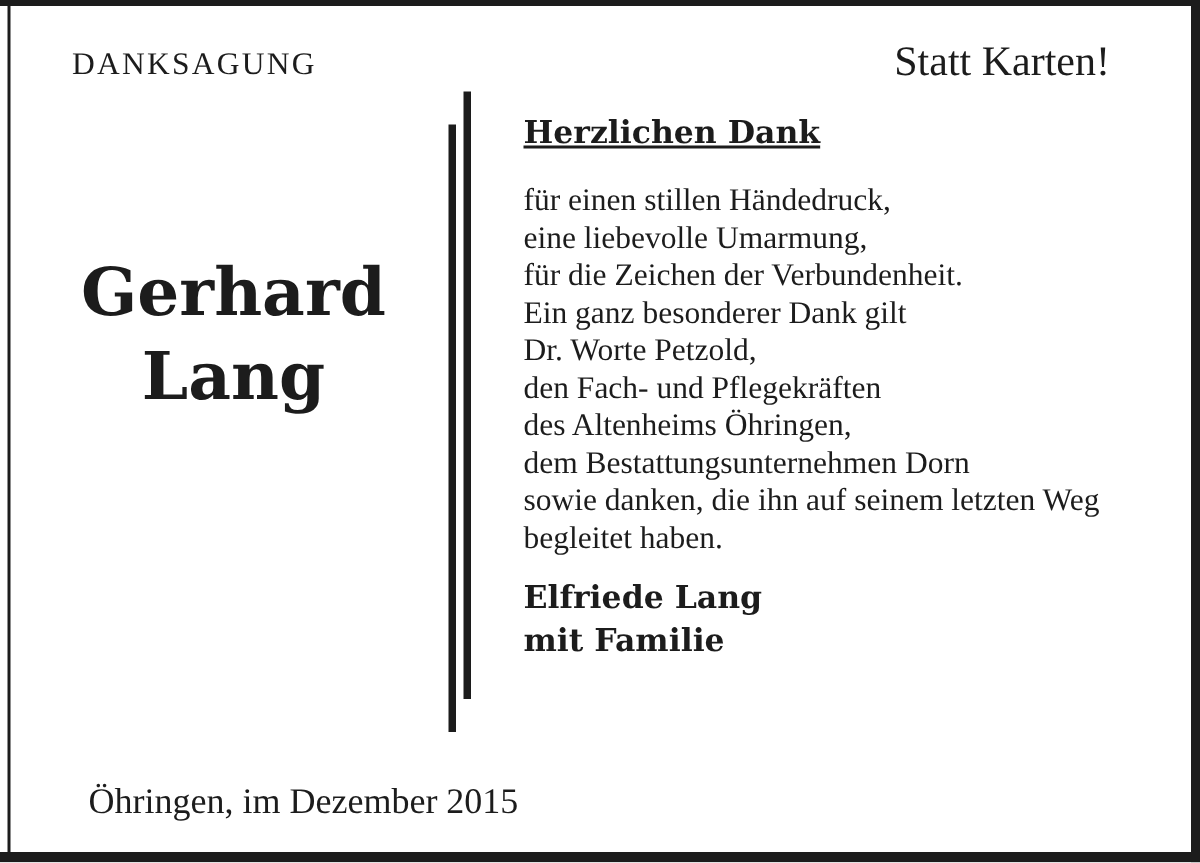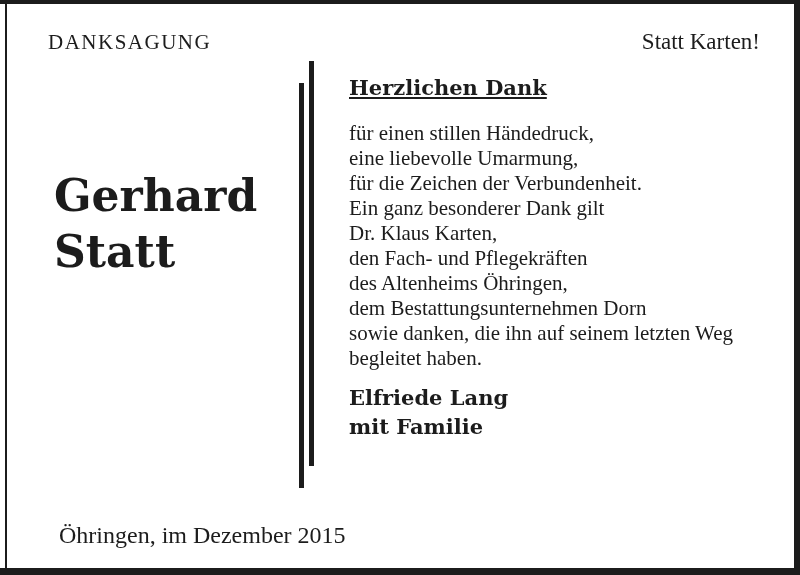--- a/index.html
+++ b/index.html
@@ -21,31 +21,32 @@
   .border-bottom { position: absolute; left: 0; top: 568px; width: 800px; height: 7px; background: var(--ink, #1c1c1c); }
   .border-right  { position: absolute; left: 794px; top: 0; width: 6px; height: 575px; background: var(--ink, #1c1c1c); }
   .border-left   { position: absolute; left: 5px; top: 4px; width: 2px; height: 564px; background: var(--ink, #1c1c1c); }
 
   
   .type-label {
     position: absolute; left: 48px; top: 30px;
     font-size: 21px; letter-spacing: 1.5px; line-height: 24px;
   }
   .corner-note {
-    position: absolute; right: 40px; top: 30px;
-    font-size: 23px; line-height: 24px;
+    position: absolute; right: 60px; top: 30px;
+    font-size: 28px; line-height: 24px;
   }
 
   
   .deceased-name {
     position: absolute; left: 54px; top: 168px;
     font-family: "DejaVu Serif", serif;
     font-weight: bold;
     font-size: 44px; line-height: 56px;
     letter-spacing: 0px;
+    text-align: center;
   }
 
   
   .rule-left  { position: absolute; left: 299px; top: 83px; width: 5px; height: 405px; background: var(--ink, #1c1c1c); }
   .rule-right { position: absolute; left: 309px; top: 61px; width: 5px; height: 405px; background: var(--ink, #1c1c1c); }
 
   
   .column {
     position: absolute; left: 349px; top: 75px; width: 440px;
   }
@@ -80,35 +81,35 @@
   <div class="border-left"></div>
   <div class="border-right"></div>
   <div class="border-bottom"></div>
 
   <div class="type-label">DANKSAGUNG</div>
 
   <div class="corner-note">Statt Karten!</div>
 
   <div class="deceased-name">
     <div class="name-line">Gerhard</div>
-    <div class="name-line">Statt</div>
+    <div class="name-line">Lang</div>
   </div>
 
   <div class="rule-left"></div>
   <div class="rule-right"></div>
 
   <div class="column">
     <div class="message-heading">Herzlichen Dank</div>
 
     <div class="message-body">
       <div class="body-line">für einen stillen Händedruck,</div>
       <div class="body-line">eine liebevolle Umarmung,</div>
       <div class="body-line">für die Zeichen der Verbundenheit.</div>
       <div class="body-line">Ein ganz besonderer Dank gilt</div>
-      <div class="body-line">Dr. Klaus Karten,</div>
+      <div class="body-line">Dr. Worte Petzold,</div>
       <div class="body-line">den Fach- und Pflegekräften</div>
       <div class="body-line">des Altenheims Öhringen,</div>
       <div class="body-line">dem Bestattungsunternehmen Dorn</div>
       <div class="body-line">sowie danken, die ihn auf seinem letzten Weg</div>
       <div class="body-line">begleitet haben.</div>
     </div>
 
     <div class="signature">
       <div>Elfriede Lang</div>
       <div>mit Familie</div>

